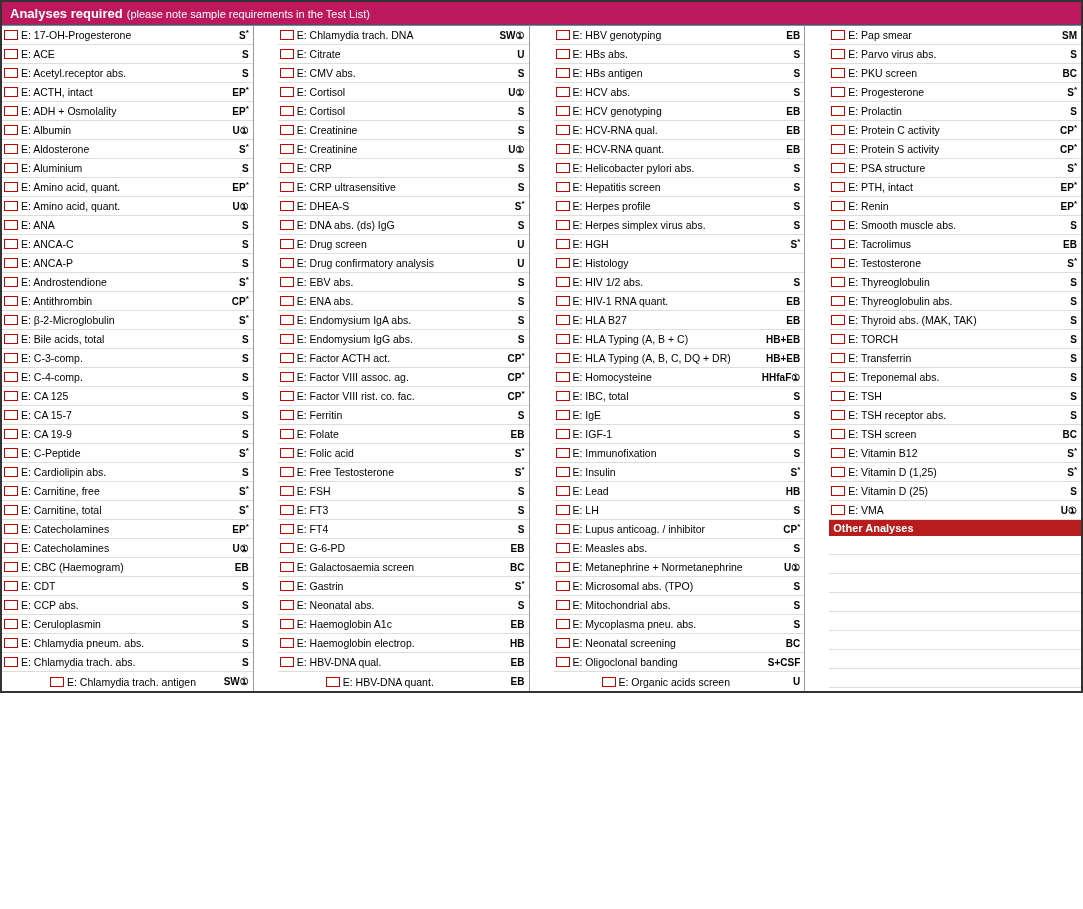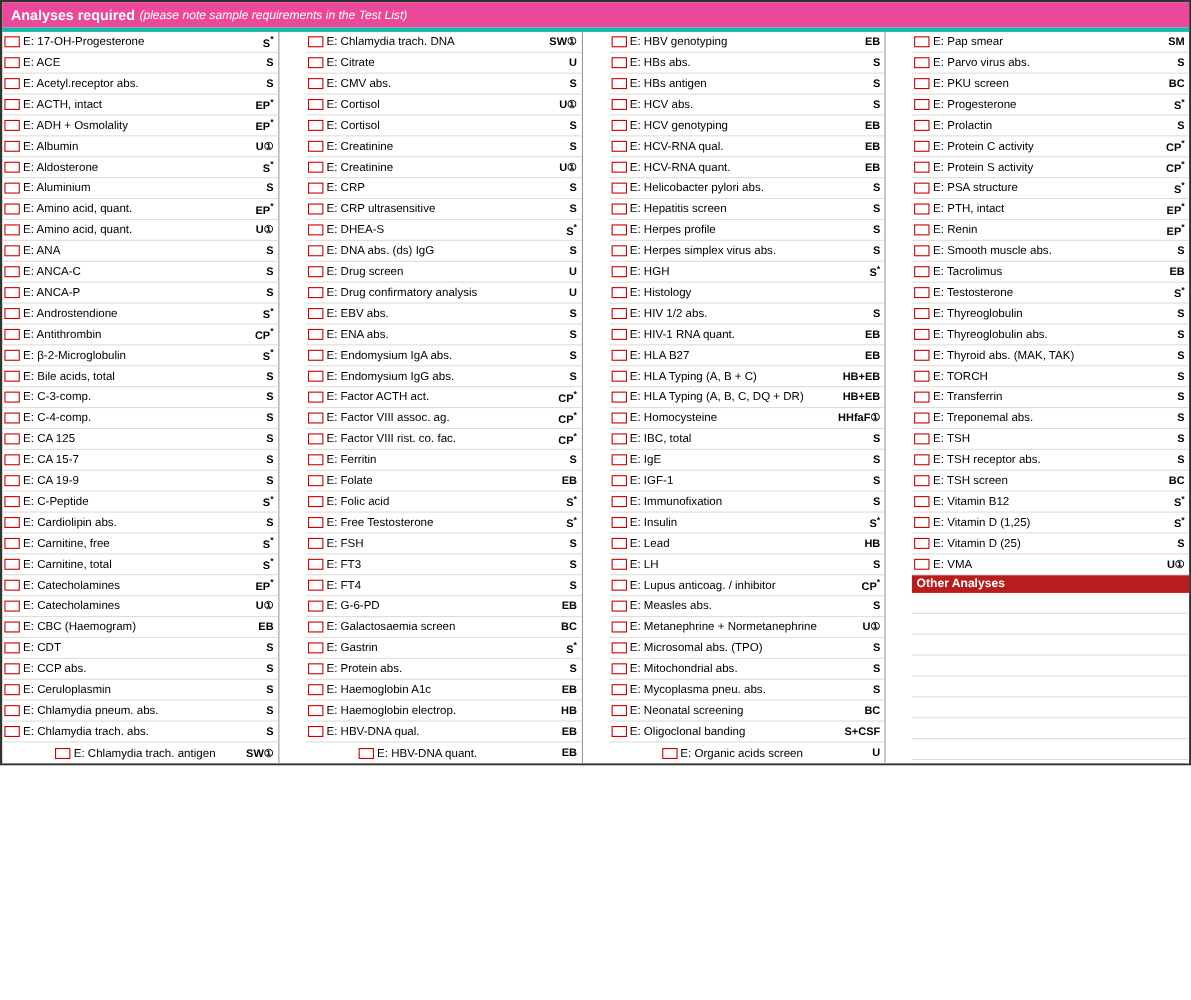--- a/index.html
+++ b/index.html
@@ -7,33 +7,33 @@
       font-family: Arial, sans-serif;
       font-size: 11px;
       background: #fff;
       width: 1083px;
     }
     .page {
       width: 1083px;
       border: 2px solid #333;
     }
     .header {
-      background: #ec4899;
+      background: #be185d;
       color: #fff;
       padding: 4px 8px;
       font-weight: bold;
       font-size: 13px;
       display: flex;
       align-items: center;
       gap: 4px;
     }
     .grid {
       display: grid;
       grid-template-columns: 1fr 1fr 1fr 1fr;
-      border-top: 4px solid #14b8a6;
+      border-top: 1px solid #14b8a6;
       gap: 24px;
     }
     .col {
       border-right: 1px solid #999;
     }
     .col:last-child {
       border-right: none;
     }
     .row {
       display: flex;
@@ -82,21 +82,21 @@
       min-height: 19px;
       border-bottom: 1px solid #ddd;
     }
   </style>
 </head>
 <body>
 
 <div class="page">
   <div class="header">
     <span style="font-weight:bold;font-size:13px;">Analyses required</span>
-    <span style="font-weight:normal;font-size:11px;font-style:italic;">(please note sample requirements in the Test List)</span>
+    <span style="font-weight:normal;font-size:11px;">(please note sample requirements in the Test List)</span>
   </div>
   <div class="grid" id="main-grid">
 
   <div class="col">
         <div class="row">
           <span class="checkbox"></span>
           <span class="item-name">E: 17-OH-Progesterone</span>
           <span class="item-code">S<sup>*</sup></span>
         </div>
         <div class="row">
@@ -416,21 +416,21 @@
           <span class="item-name">E: Galactosaemia screen</span>
           <span class="item-code">BC</span>
         </div>
         <div class="row">
           <span class="checkbox"></span>
           <span class="item-name">E: Gastrin</span>
           <span class="item-code">S<sup>*</sup></span>
         </div>
         <div class="row">
           <span class="checkbox"></span>
-          <span class="item-name">E: Protein abs.</span>
+          <span class="item-name">E: Neonatal abs.</span>
           <span class="item-code">S</span>
         </div>
         <div class="row">
           <span class="checkbox"></span>
           <span class="item-name">E: Haemoglobin A1c</span>
           <span class="item-code">EB</span>
         </div>
         <div class="row">
           <span class="checkbox"></span>
           <span class="item-name">E: Haemoglobin electrop.</span>

